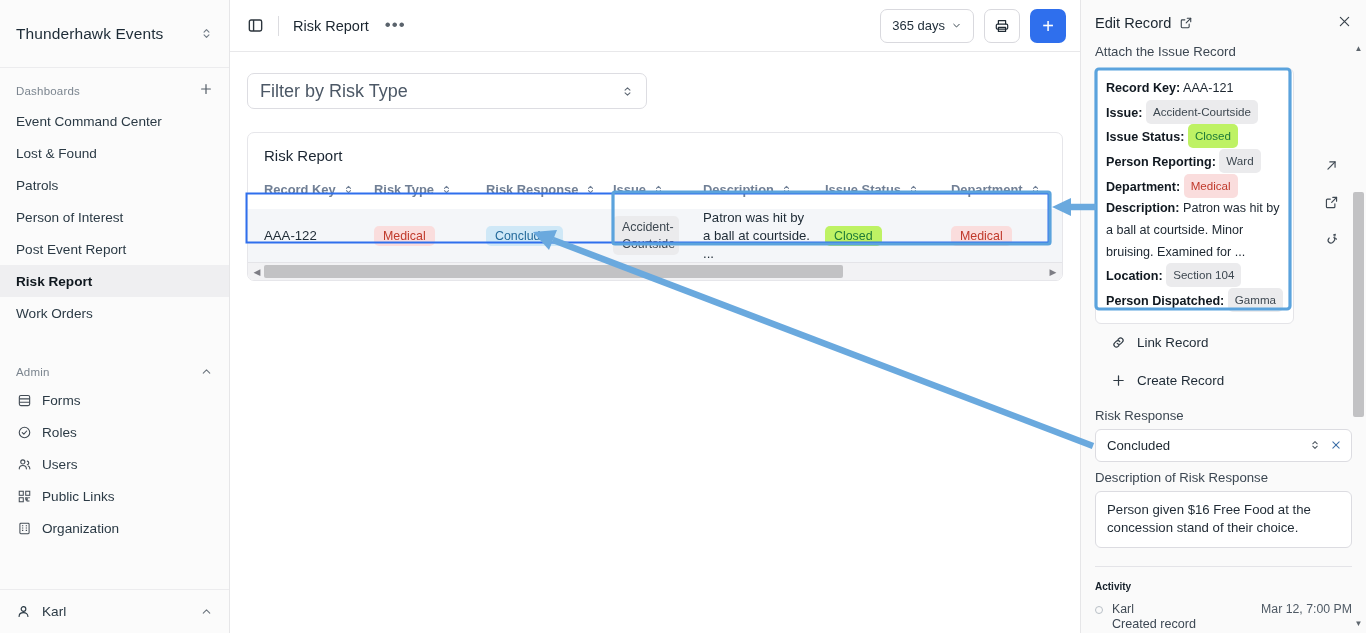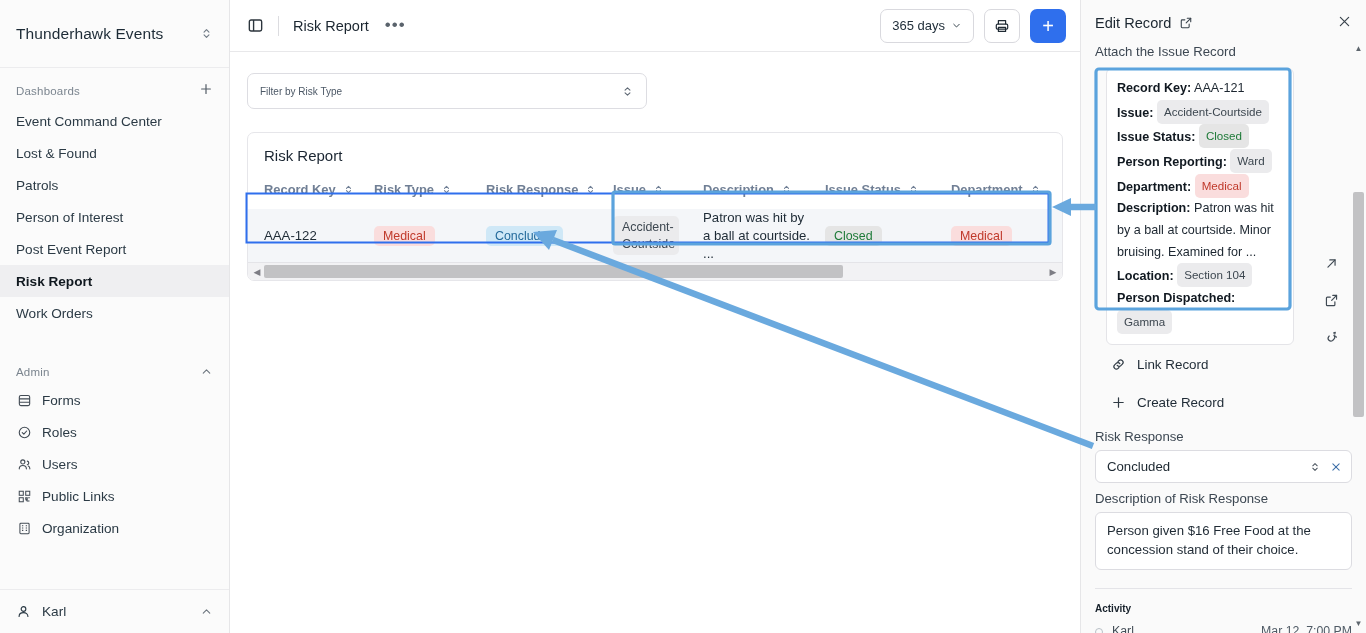--- a/index.html
+++ b/index.html
@@ -75,42 +75,42 @@
     width: 36px; height: 34px; border-radius: 7px; background: #2f6fed;
     display: flex; align-items: center; justify-content: center; color: #fff;
     font-size: 20px; cursor: pointer; line-height: 1; font-weight: 300;
   }
 
   .content { flex: 1; padding: 21px 17px 0 17px; overflow: hidden; }
 
   .filter-select {
     width: 400px; height: 36px; border: 1px solid #dddde2; border-radius: 7px;
     background: #fff; display: flex; align-items: center; padding: 0 12px;
-    font-size: 10px; color: #4c5866; justify-content: space-between; cursor: pointer;
+    font-size: 18px; color: #4c5866; justify-content: space-between; cursor: pointer;
   }
 
   .card {
     margin-top: 23px; width: 816px; border: 1px solid #e6e6ea; border-radius: 7px;
     background: #fff; overflow: hidden;
   }
   .card-title { font-size: 15px; color: #1a2531; padding: 14px 16px 12px 16px; }
 
   .tbl { width: 100%; border-collapse: collapse; table-layout: fixed; }
   .tbl th {
     text-align: left; font-size: 12.9px; color: #707f95; font-weight: 700;
     padding: 6px 0 12px 0; white-space: nowrap;
   }
   .th-in { display: flex; align-items: center; gap: 7px; }
   .tbl tr.datarow { background: #f4f6f9; }
   .tbl td { padding: 0; height: 52px; vertical-align: middle; font-size: 13.2px; color: #1d2a35; }
 
   .badge { display: inline-block; border-radius: 5px; padding: 3px 9px; font-size: 12.4px; }
   .badge.red { background: #fadddd; color: #c0392b; }
   .badge.blue { background: #cfe8f7; color: #236a9b; }
-  .badge.green { background: #e5e5e5; color: #1e7a38; }
+  .badge.green { background: #bef264; color: #1e7a38; }
   .badge.grey { background: #ebebed; color: #3d4750; }
   .badge.grey2 { background: #ebebed; color: #3d4750; line-height: 1.35; }
 
   .desc-cell { font-size: 13.2px; color: #1d2a35; line-height: 1.35; }
 
   .hscroll {
     height: 18px; background: #f2f2f4; border-top: 1px solid #e4e4e8;
     display: flex; align-items: center; padding: 0 2px; position: relative;
   }
   .hscroll .arrow { color: #7d7d84; font-size: 9px; width: 14px; text-align: center; }
@@ -123,21 +123,21 @@
     width: 286px; flex: 0 0 286px; height: 633px; background: #fafafa;
     border-left: 1px solid #e6e6e8; position: relative; overflow: hidden;
   }
   .rp-head { display: flex; align-items: center; padding: 14px 14px 0 14px; gap: 8px; }
   .rp-title { font-size: 14.6px; color: #1b2630; }
   .rp-ext { color: #3a444d; display: flex; }
   .rp-x { margin-left: auto; color: #3a444d; font-size: 17px; line-height: 1; cursor: pointer; }
 
   .rp-body { padding: 12px 14px 0 14px; }
   .rp-label { font-size: 13.2px; color: #3c4752; }
-  .rec-wrap { display: flex; align-items: flex-end; margin-top: 9px; gap: 16px; margin-left: 11px; }
+  .rec-wrap { display: flex; align-items: center; margin-top: 9px; gap: 16px; }
   .rec-card {
     flex: 1; background: #fff; border: 1px solid #e4e4e8; border-radius: 6px;
     padding: 9px 10px 10px 10px;
   }
   .rec-line { font-size: 12.6px; color: #1c2630; line-height: 1.72; }
   .rec-line b { font-weight: 700; color: #101820; }
   .rec-line .badge { font-size: 11.6px; padding: 2px 7px; vertical-align: 1px; }
   .rec-side { width: 42px; display: flex; flex-direction: column; align-items: center;
      gap: 22px; padding-top: 14px; color: #3f4953; }
 

